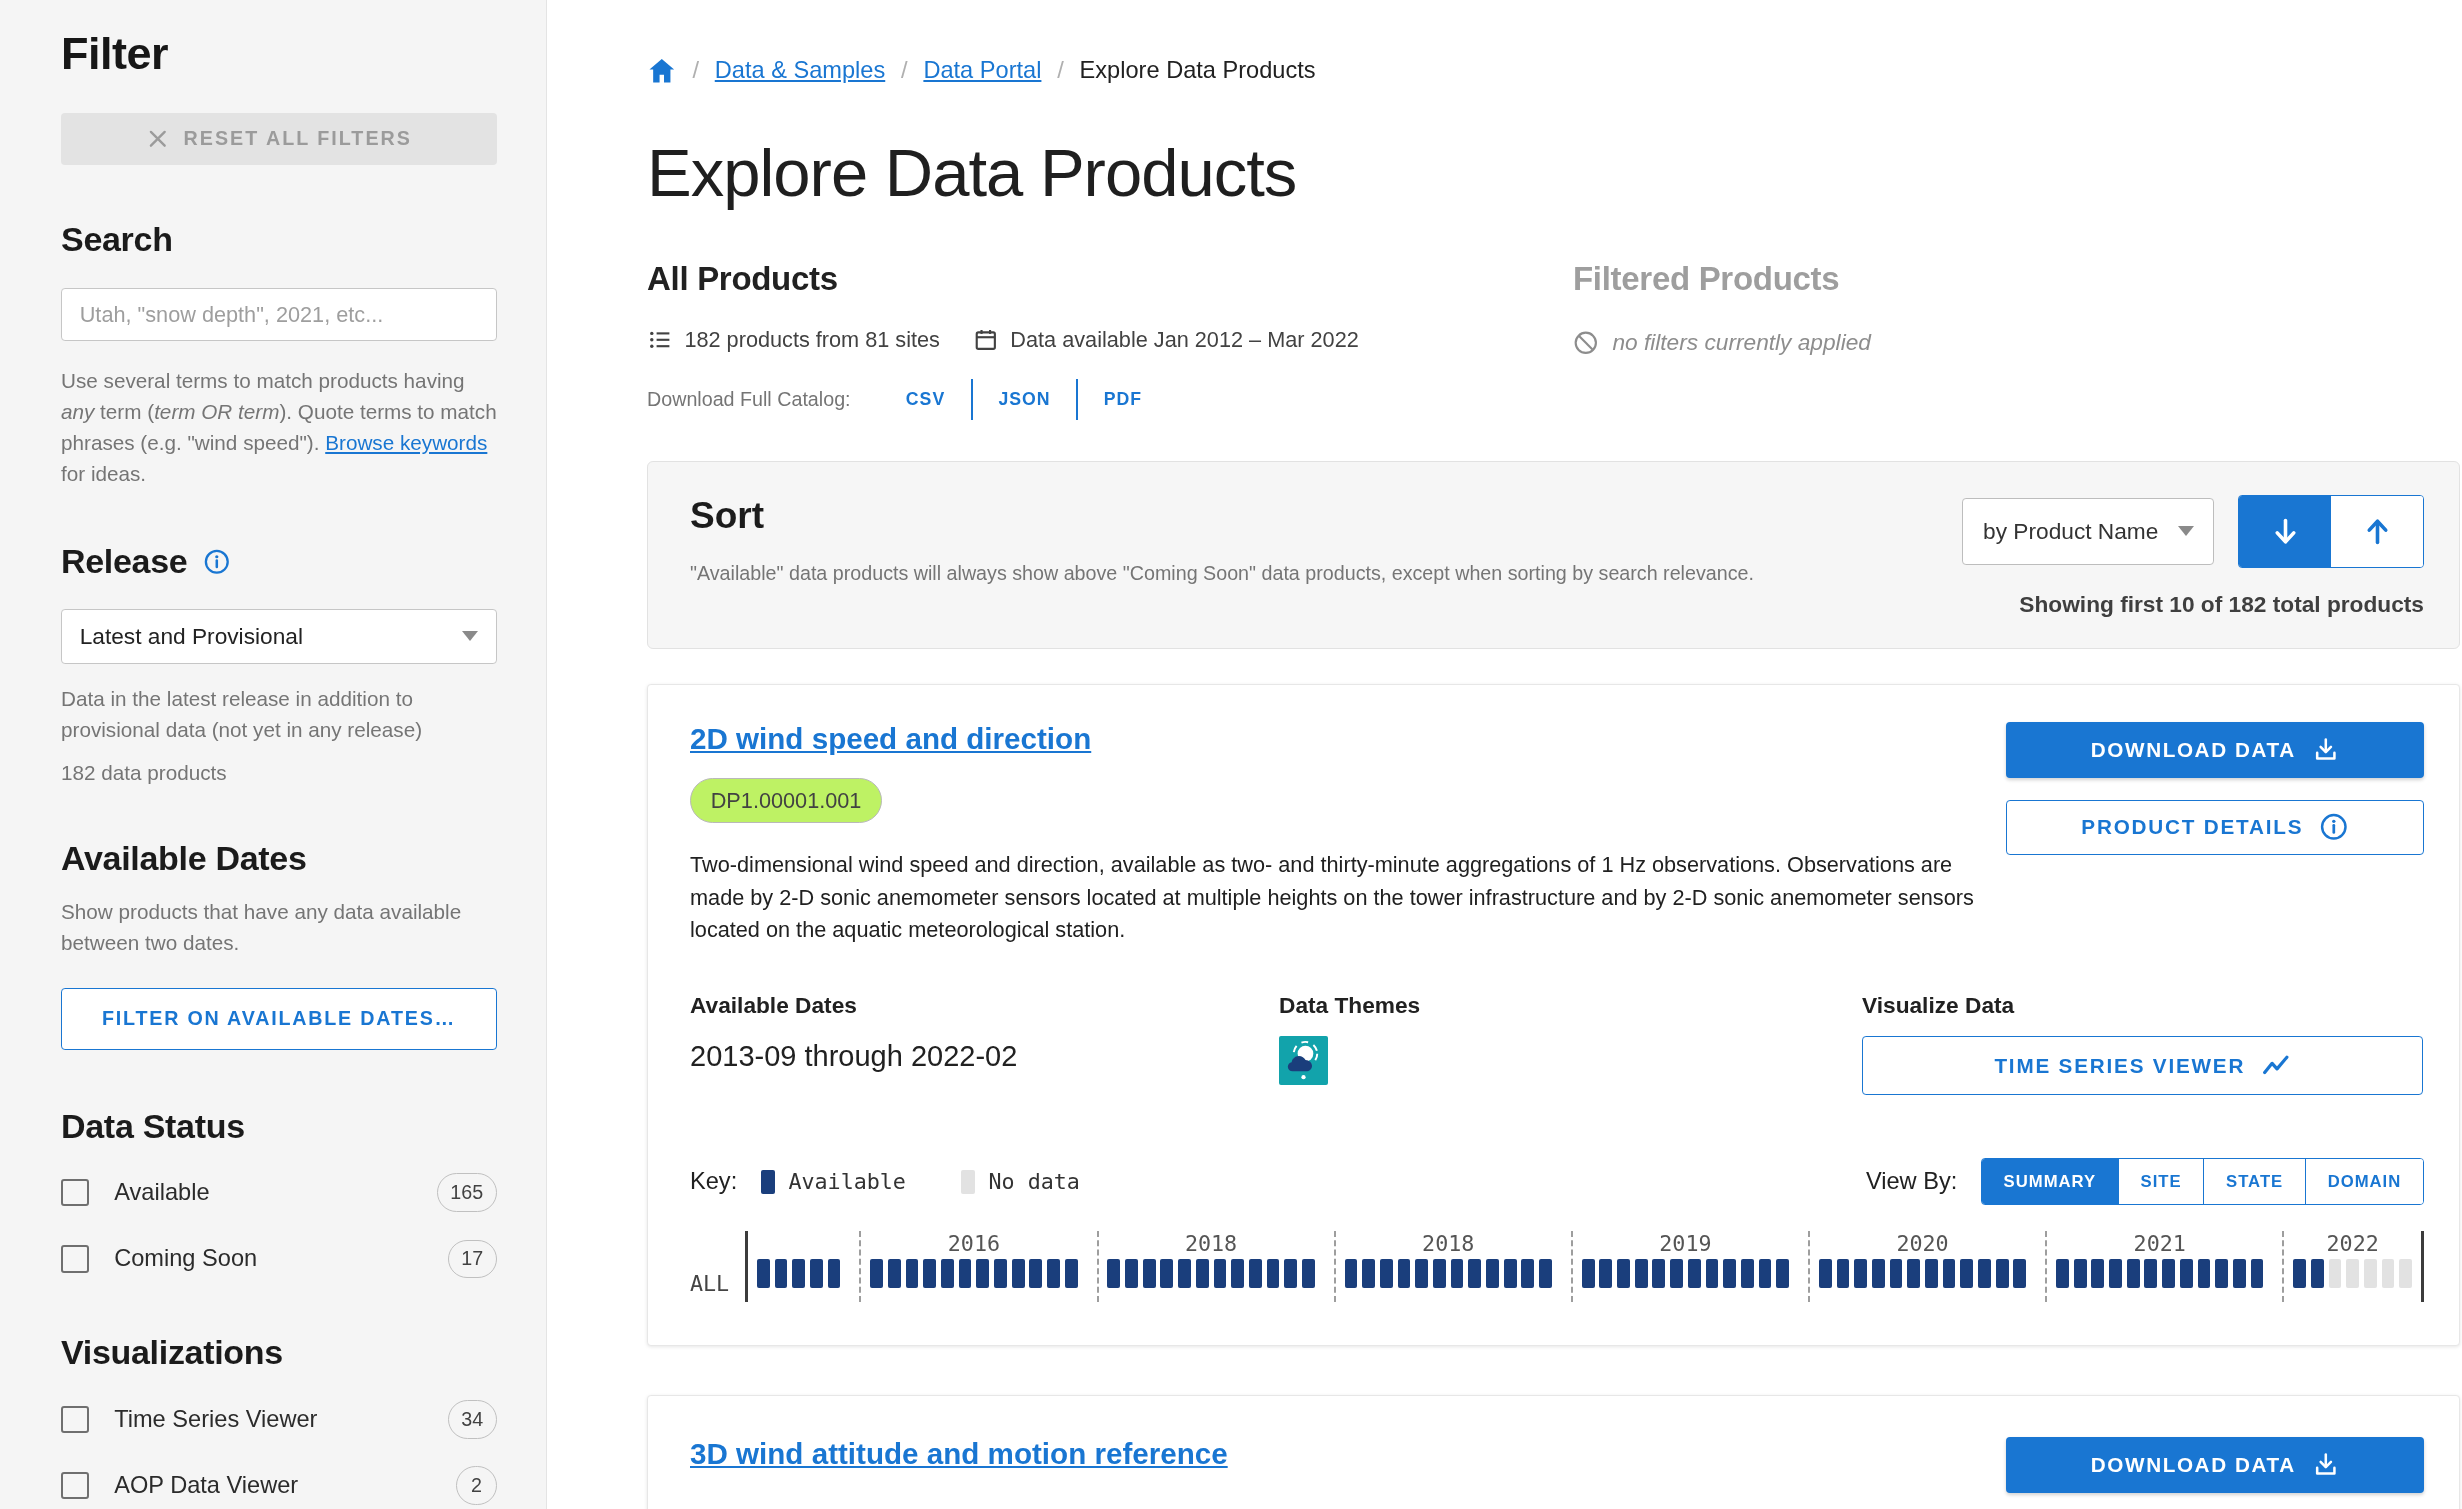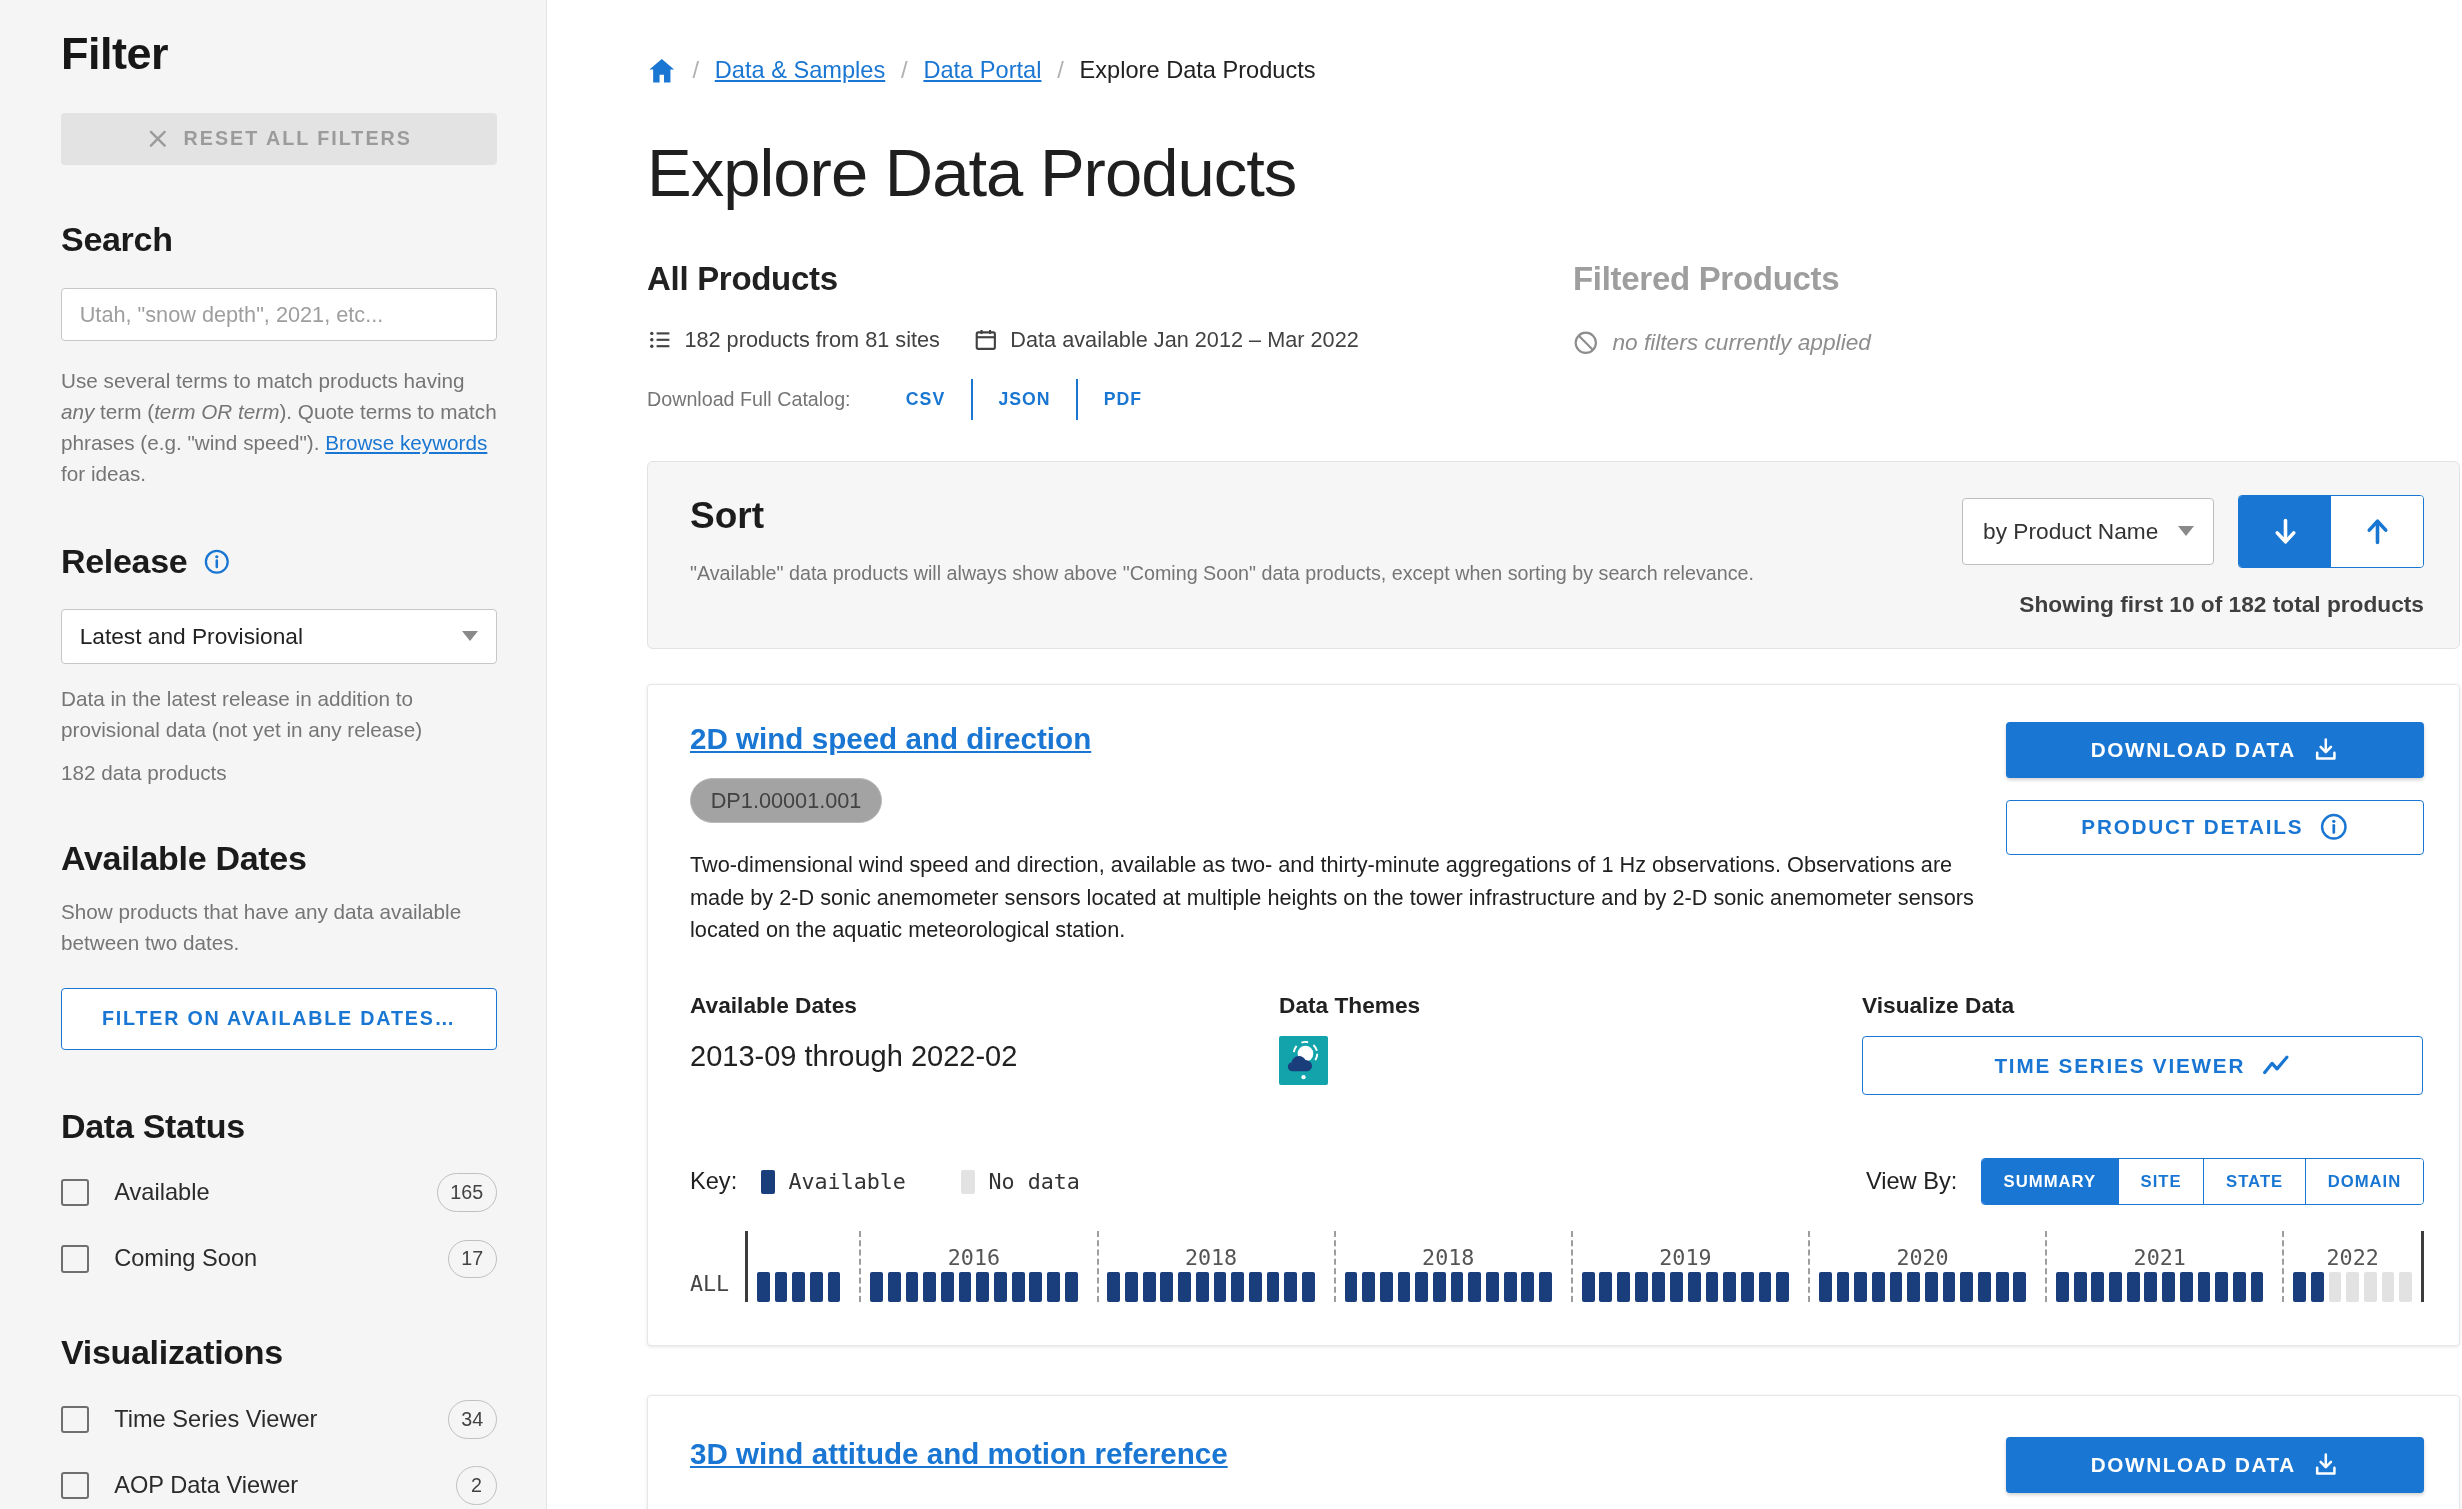--- a/index.html
+++ b/index.html
@@ -101,21 +101,21 @@
   .dir-btn { width:92px; height:71px; display:flex; align-items:center; justify-content:center;
     background:#fff; border:none; cursor:pointer; }
   .dir-btn.active { background:#1976d2; }
   .sort-showing { margin-top:23.6px; font-size:22.7px; font-weight:700; color:#3f3f3f; }
 
   .card { margin-top:35px; background:#fff; border:1px solid #e7e7e7; border-radius:3.9px;
     box-shadow:0 1px 3.9px rgba(0,0,0,0.10); padding:37px 35px 43px 42px; }
   .card-top { display:flex; justify-content:space-between; }
   .card-left { width:1310px; }
   .product-title { font-size:29.6px; font-weight:700; color:#1976d2; text-decoration:underline; display:inline-block; }
-  .chip { margin-top:21.7px; display:inline-block; background:#a3a3a3; border:1px solid #b9b9b9;
+  .chip { margin-top:21.7px; display:inline-block; background:#bef264; border:1px solid #b9b9b9;
     border-radius:984px; padding:8.9px 19.7px; font-size:21.7px; color:#424242; }
   .product-desc { margin-top:25.6px; font-size:21.7px; line-height:1.5; color:#212121; }
   .card-right { width:418px; display:flex; flex-direction:column; gap:21.7px; }
   .primary-btn { width:418px; height:56px; background:#1976d2; color:#fff; border:none; border-radius:3.9px;
     font-size:20.7px; font-weight:700; letter-spacing:1.6px; font-family:inherit; cursor:pointer;
     display:flex; align-items:center; justify-content:center; gap:15.8px;
     box-shadow:0 2px 3.9px rgba(0,0,0,0.18); }
   .details-btn { width:418px; height:55px; font-size:20.7px; }
 
   .meta-row { margin-top:45px; display:flex; }
@@ -140,21 +140,21 @@
   .vb-btn { height:45px; padding:0 21.7px; background:#fff; color:#1976d2; border:none;
     border-left:1px solid #1976d2; font-size:16.7px; font-weight:700; letter-spacing:1px;
     font-family:inherit; cursor:pointer; }
   .vb-btn:first-child { border-left:none; }
   .vb-btn.active { background:#1976d2; color:#fff; }
 
   .timeline { margin-top:25.6px; display:flex; align-items:flex-end; }
   .tl-all { font-size:21.7px; color:#444; width:55px; padding-bottom:5.9px; }
   .tl-chart { flex:1; display:flex; justify-content:space-between;
     border-left:3px solid #3c3c3c; border-right:3px solid #3c3c3c; height:71px; }
-  .tl-seg { display:flex; flex-direction:column; justify-content:flex-end; padding:0 8.9px; }
+  .tl-seg { display:flex; flex-direction:column; justify-content:flex-start; padding:0 8.9px; }
   .tl-seg.dashed { border-left:2px dashed #9e9e9e; }
   .tl-year { font-size:21.7px; color:#555; text-align:center; height:27.6px;
     font-family:"DejaVu Sans Mono","Liberation Mono",monospace; }
   .tl-cells { display:flex; gap:4.9px; align-items:flex-end; }
   .cell { width:12.8px; height:29.6px; border-radius:2px; }
   .cell.avail { background:var(--tl-avail,#1a3e7c); }
   .cell.nodata { background:var(--tl-nodata,#e2e2e2); }
 
   .card2 { margin-top:49px; height:177px; overflow:hidden; padding-top:41px; }
   .card2 .card-top { align-items:flex-start; }

